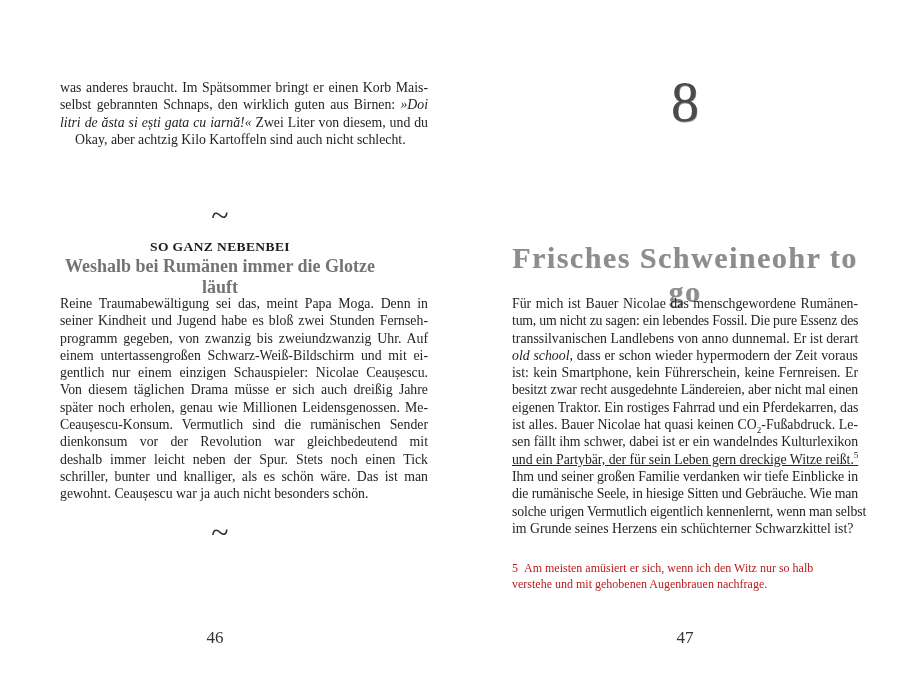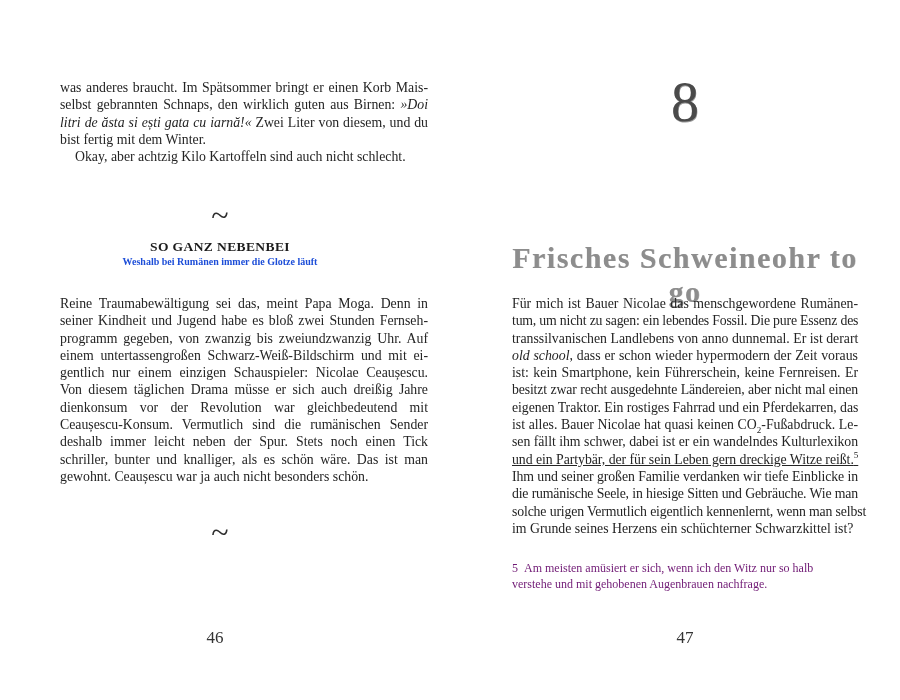--- a/index.html
+++ b/index.html
@@ -13,57 +13,57 @@
   .tline.ind{text-indent:15px;}
   .it{font-style:italic;}
   .sp{vertical-align:super;font-size:9px;line-height:0;}
   .sb{vertical-align:sub;font-size:9px;line-height:0;}
   
   .lcenter{left:60px;width:320px;text-align:center;}
   
   .rcenter{left:512px;width:346px;text-align:center;}
   .tilde{font-size:32px;color:#2e2e2e;line-height:1;}
   .kicker{font-size:13.5px;font-weight:bold;letter-spacing:0.4px;color:#1c1c1c;}
-  .sectitle{font-size:10px;font-weight:bold;color:#1d4ed8;}
+  .sectitle{font-size:18px;font-weight:bold;color:#737373;}
   .ornament{font-size:56px;color:#4a4a4a;line-height:1;font-weight:normal;
             text-shadow:0.6px 0.6px 0 #9a9a9a;}
   .chtitle{font-size:30px;font-weight:bold;color:#8d8d8d;letter-spacing:1.5px;
            text-shadow:0.4px 0.4px 0 #c2c2c2;}
-  .footnote .tline{font-size:12px;height:15.6px;line-height:15.6px;color:#701a75;}
+  .footnote .tline{font-size:12px;height:15.6px;line-height:15.6px;color:#b91c1c;}
   .pagenum{font-size:17px;color:#333333;}
 </style>
 </head>
 <body>
 
 <div class="spread">
 
   <section>
     <div class="linesbox" style="left:60px;top:79px;width:368px;">
         <div class="tline just"><span>was anderes braucht. Im Spätsommer bringt er einen Korb Mais-</span></div>
         <div class="tline just"><span>selbst gebrannten Schnaps, den wirklich guten aus Birnen: </span><span class="it">»Doi</span></div>
         <div class="tline just"><span class="it">litri de ăsta si ești gata cu iarnă!«</span><span> Zwei Liter von diesem, und du</span></div>
-        <div class="tline"><span>bist fertig mit dem Winter.</span></div>
         <div class="tline ind"><span>Okay, aber achtzig Kilo Kartoffeln sind auch nicht schlecht.</span></div>
       </div>
 
     <div class="abs lcenter tilde" style="top:199px;">~</div>
 
     <div class="abs lcenter kicker" style="top:239px;">SO GANZ NEBENBEI</div>
 
     <div class="abs lcenter sectitle" style="top:256px;">Weshalb bei Rumänen immer die Glotze läuft</div>
 
     <div class="linesbox" style="left:60px;top:295px;width:368px;">
         <div class="tline just"><span>Reine Traumabewältigung sei das, meint Papa Moga. Denn in</span></div>
         <div class="tline just"><span>seiner Kindheit und Jugend habe es bloß zwei Stunden Fernseh-</span></div>
         <div class="tline just"><span>programm gegeben, von zwanzig bis zweiundzwanzig Uhr. Auf</span></div>
         <div class="tline just"><span>einem untertassengroßen Schwarz-Weiß-Bildschirm und mit ei-</span></div>
         <div class="tline just"><span>gentlich nur einem einzigen Schauspieler: Nicolae Ceaușescu.</span></div>
         <div class="tline just"><span>Von diesem täglichen Drama müsse er sich auch dreißig Jahre</span></div>
+        <div class="tline just"><span>später noch erholen, genau wie Millionen Leidensgenossen. Me-</span></div>
+        <div class="tline just"><span>Ceaușescu-Konsum. Vermutlich sind die rumänischen Sender</span></div>
         <div class="tline just"><span>dienkonsum vor der Revolution war gleichbedeutend mit</span></div>
-        <div class="tline just"><span>Ceaușescu-Konsum. Vermutlich sind die rumänischen Sender</span></div>
         <div class="tline just"><span>deshalb immer leicht neben der Spur. Stets noch einen Tick</span></div>
         <div class="tline just"><span>schriller, bunter und knalliger, als es schön wäre. Das ist man</span></div>
         <div class="tline"><span>gewohnt. Ceaușescu war ja auch nicht besonders schön.</span></div>
       </div>
 
     <div class="abs lcenter tilde" style="top:516px;">~</div>
 
     <div class="abs lcenter pagenum" style="top:628px;width:310px;">46</div>
   </section>
 

